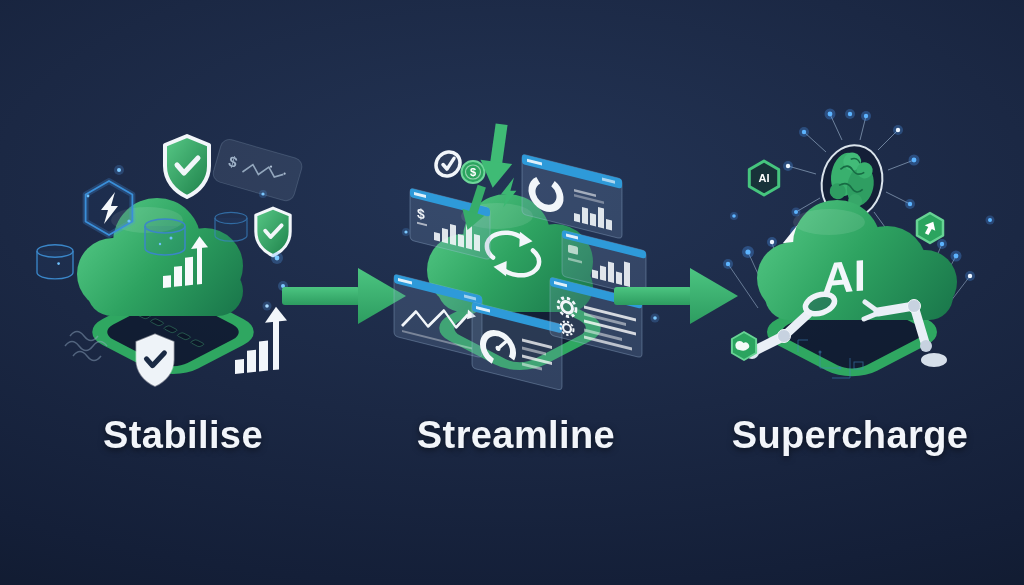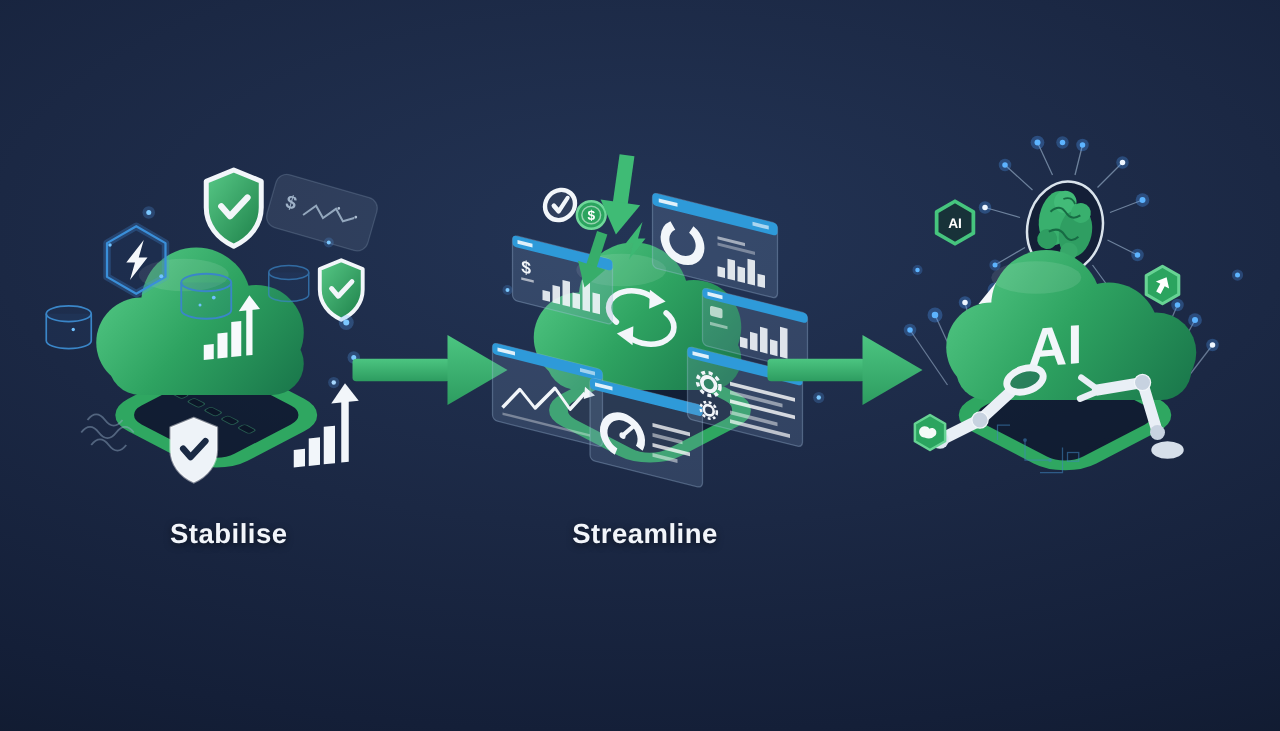--- a/index.html
+++ b/index.html
@@ -4,21 +4,21 @@
 <style>
   html,body{margin:0;padding:0;}
   .canvas{
     position:relative; width:1024px; height:585px; overflow:hidden;
     background: radial-gradient(120% 95% at 50% 32%, #233455 0%, #1b2844 42%, #141f38 72%, #0e1729 100%);
     font-family:"Liberation Sans", sans-serif;
   }
   .stage-svg{position:absolute;}
   .stage-label{
     position:absolute; top:414px; transform:translateX(-50%);
-    color:#f2f5fa; font-weight:700; font-size:22px; letter-spacing:.4px;
+    color:#f2f5fa; font-weight:700; font-size:38px; letter-spacing:.4px;
     text-shadow:0 2px 6px rgba(0,0,0,.5);
     white-space:nowrap;
   }
   svg text{font-family:"Liberation Sans", sans-serif;}
 </style>
 </head>
 <body>
 
 <div class="canvas">
 
@@ -464,13 +464,14 @@
         <circle cx="290" cy="120" r="2" fill="#5db4ff"></circle>
       <circle cx="34" cy="116" r="4" fill="rgba(80,160,255,0.24)"></circle>
         <circle cx="34" cy="116" r="1.8" fill="#5db4ff"></circle>
       <circle cx="150" cy="14" r="5" fill="rgba(80,160,255,0.28)"></circle>
         <circle cx="150" cy="14" r="2.2" fill="#5db4ff"></circle>
     </g>
   </svg>
 
   <div class="stage-label" style="left:183px;">Stabilise</div>
   <div class="stage-label" style="left:516px;text-align:right;">Streamline</div>
+  <div class="stage-label" style="left:850px;">Supercharge</div>
 </div>
 
 </body></html>

